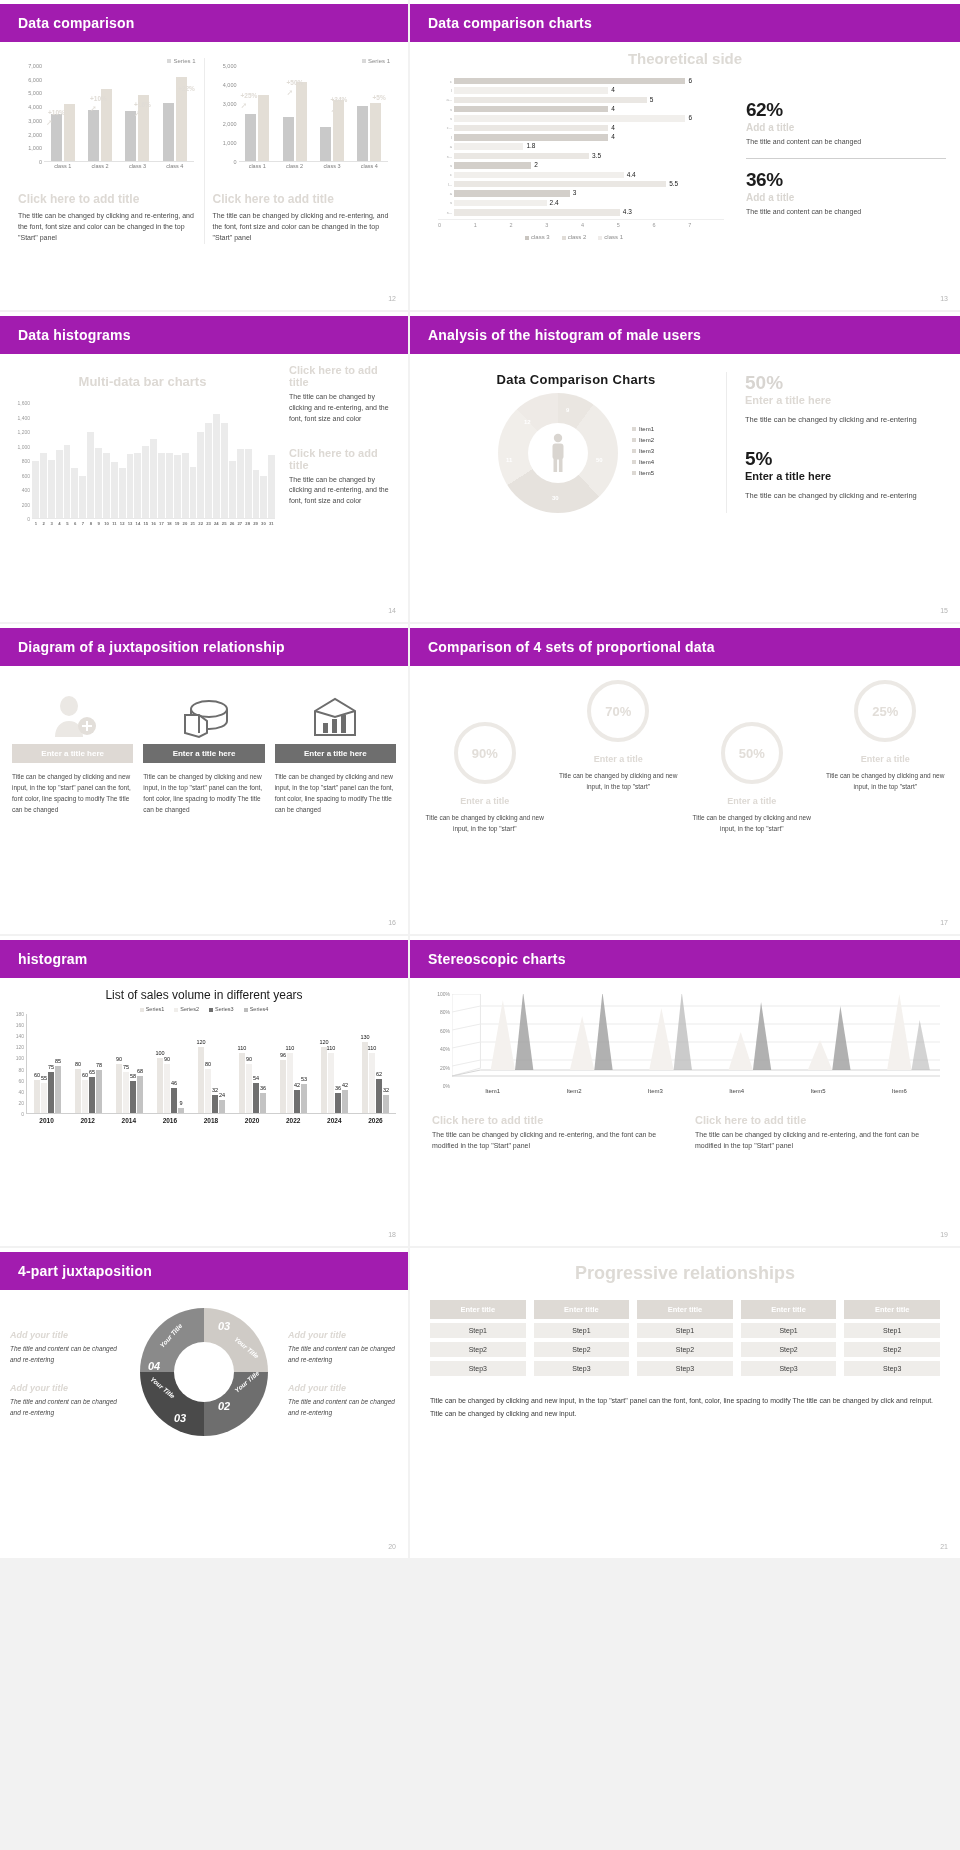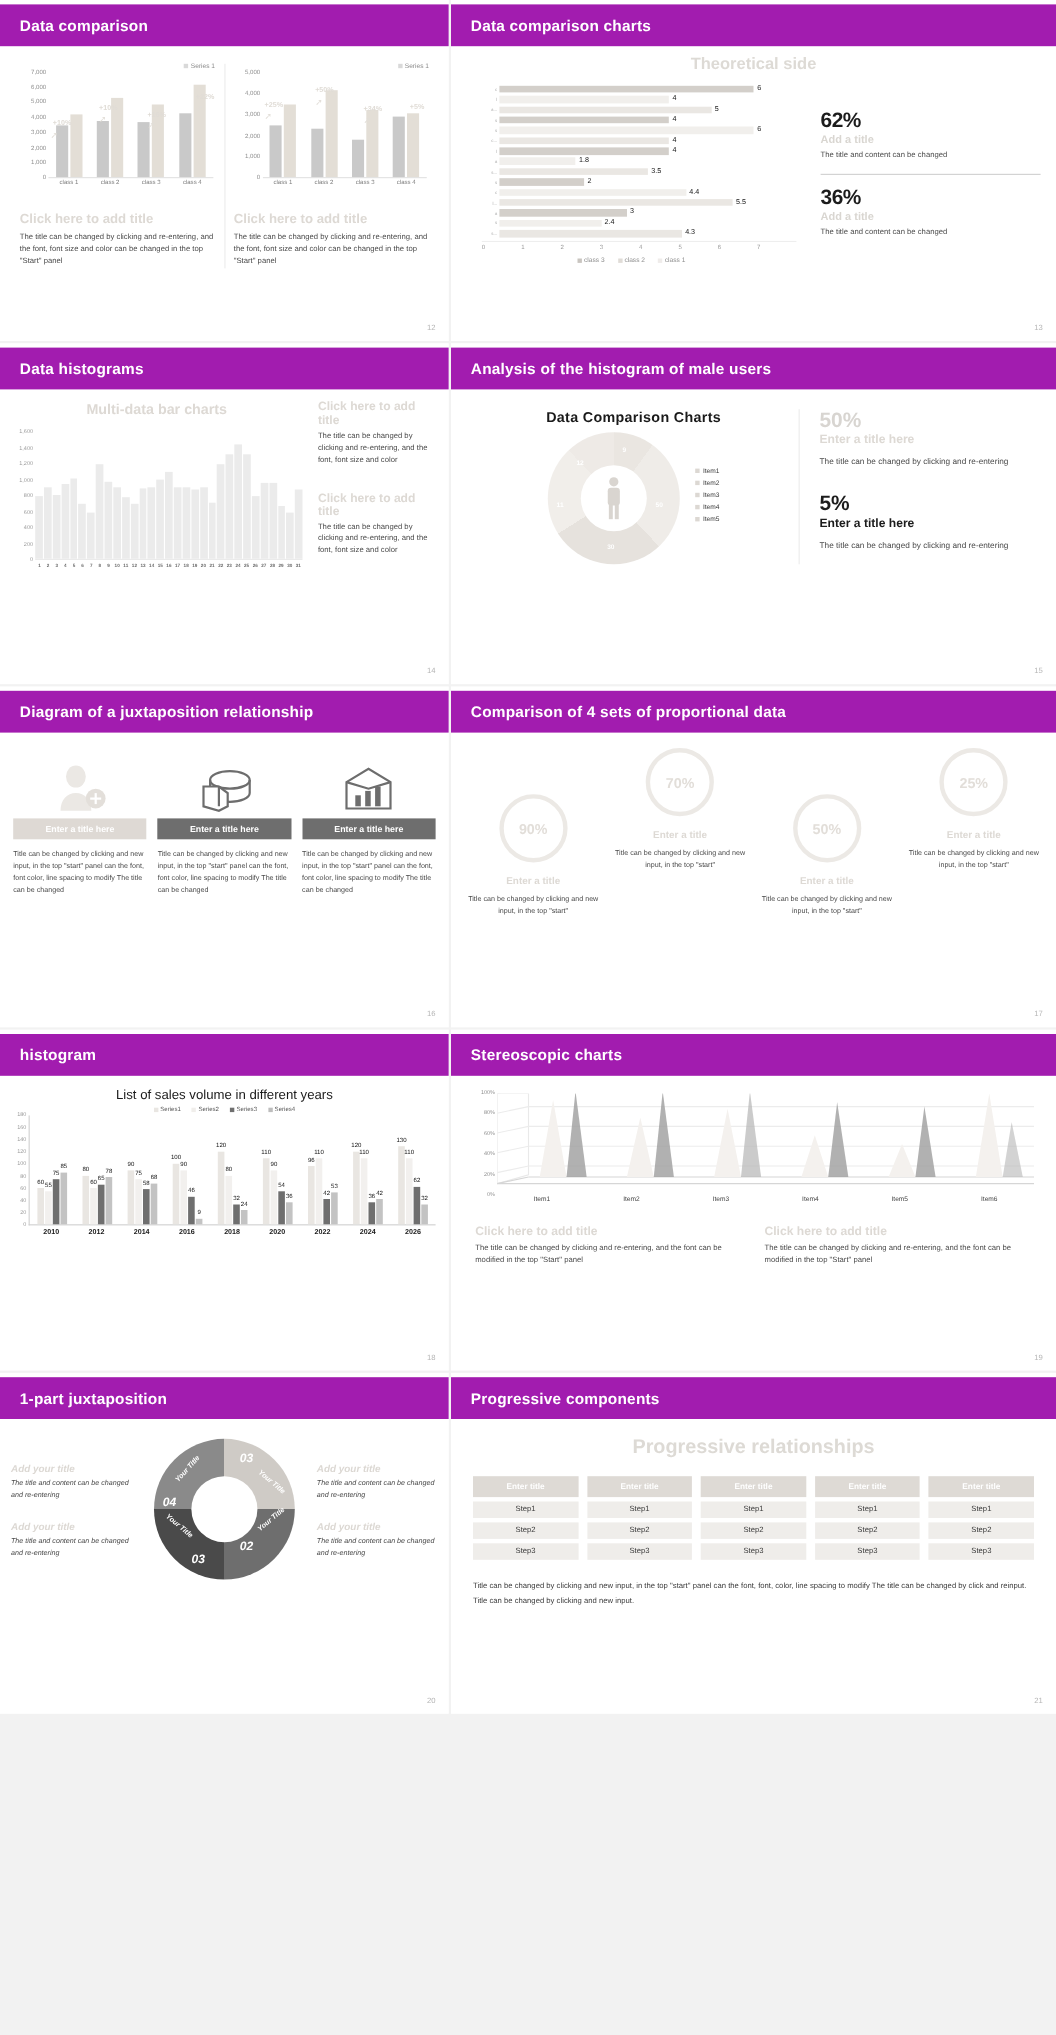--- a/index.html
+++ b/index.html
@@ -76,21 +76,21 @@
   .hb-axis div { flex:1; font-size:5.5px; color:#9a9a9a; text-align:left; }
   .hb-legend { display:flex; justify-content:center; gap:12px; margin-top:6px; font-size:6px; color:#8d8d8d; }
   .hb-legend i { display:inline-block;width:4px;height:4px;margin-right:2px;vertical-align:middle; }
   .s13-right { flex:1; padding-left:22px; padding-top:22px; }
   .pctblk .p { font-size:19px; font-weight:bold; color:#1c1c1c; letter-spacing:-.5px; }
   .pctblk .t { font-size:10px; color:#d9d6d1; font-weight:600; margin:1px 0 4px; }
   .divline { height:1px; background:#cfcfcf; margin:10px 0 10px; }
 
   
   .s14-wrap { display:flex; padding:10px 14px 0 10px; }
-  .s14-chart { width:265px; position:relative; }
+  .s14-chart { width:265px; position:relative;margin-top:10px; }
   .hist-axis { position:absolute; left:0; top:14px; width:22px; height:116px; }
   .hist-axis div { position:absolute; right:2px; font-size:5px; color:#9a9a9a; transform:translateY(-50%); }
   .hist-plot { position:absolute; left:22px; right:0; top:14px; height:116px;
                border-bottom:1px solid #e8e8e8; display:flex; align-items:flex-end; gap:1px; }
   .hist-plot div { flex:1; background:#ebebeb; }
   .hist-x { position:absolute; left:22px; right:0; top:132px; display:flex; }
   .hist-x div { flex:1; text-align:center; font-size:4.2px; color:#6f6f6f; font-weight:bold; }
   .s14-right { flex:1; padding-left:14px; }
   .s14-right .ghost-h { font-size:11px; margin-bottom:4px; }
 
@@ -879,21 +879,21 @@
       <div class="c">
         <div class="ghost-h" style="font-size:11px">Click here to add title</div>
         <div class="body-txt" style="margin-top:4px">The title can be changed by clicking and re-entering, and the font can be modified in the top "Start" panel</div>
       </div>
     </div>
     <div class="pgnum">19</div>
   </div>
 
   <div class="slide">
     <div class="bar-title">
-      <span>1-part juxtaposition</span>
+      <span>4-part juxtaposition</span>
     </div>
     <div class="s20-wrap">
       <div class="s20-side">
         <div class="h">Add your title</div>
         <div class="d">The title and content can be changed and re-entering</div>
         <div class="h">Add your title</div>
         <div class="d">The title and content can be changed and re-entering</div>
       </div>
       <div class="s20-mid">
         <div class="wheel">
@@ -911,23 +911,20 @@
         <div class="h">Add your title</div>
         <div class="d">The title and content can be changed and re-entering</div>
         <div class="h">Add your title</div>
         <div class="d">The title and content can be changed and re-entering</div>
       </div>
     </div>
     <div class="pgnum">20</div>
   </div>
 
   <div class="slide wide">
-    <div class="bar-title">
-      <span>Progressive components</span>
-    </div>
     <div class="s21-ghost">Progressive relationships</div>
     <div class="s21-grid" id="s21grid">
         <div class="s21-col">
           <div class="s21-head">Enter title</div>
           <div class="s21-cell">Step1</div>
           <div class="s21-cell">Step2</div>
           <div class="s21-cell">Step3</div>
         </div>
         <div class="s21-col">
           <div class="s21-head">Enter title</div>

